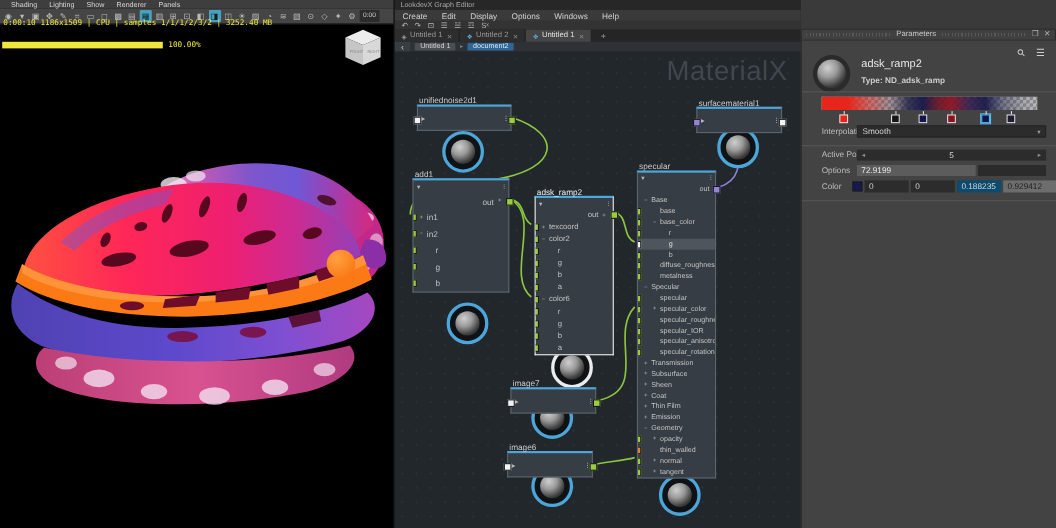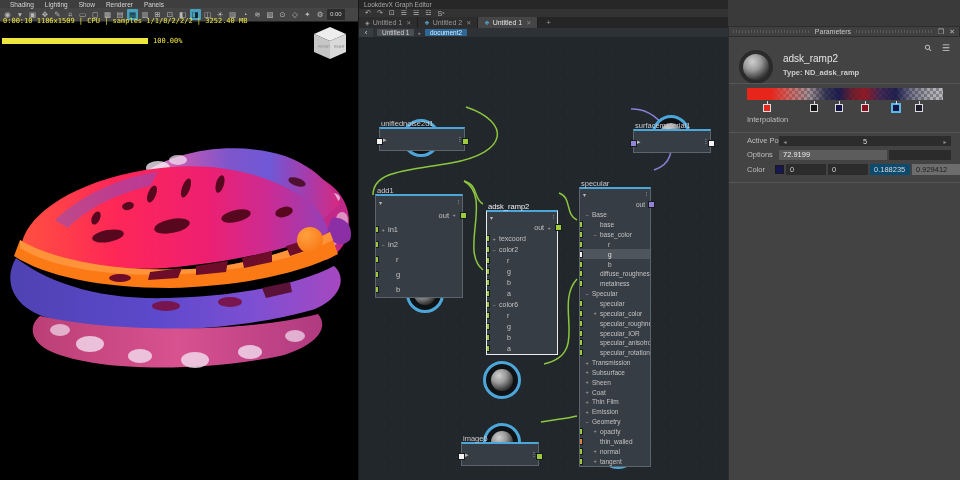--- a/index.html
+++ b/index.html
@@ -34,21 +34,21 @@
   .back{width:14px;align-self:stretch;display:flex;align-items:center;justify-content:center;background:#383d42;font-size:8px;color:#cfcfcf;}
   .chip{padding:0 5px;height:7px;line-height:7px;background:#4a4f54;border-radius:1px;color:#d5d5d5;}
   .chip.cur{background:#2e6795;color:#d9ecfa;}
   .crumb-sep{color:#8a8a8a;font-size:5px;}
   .g-canvas{position:absolute;left:0;top:47px;right:0;bottom:0;overflow:hidden;background-color:#22272c;background-image:radial-gradient(#2d333b 0.8px,transparent 1px);background-size:13px 13px;}
   .watermark{position:absolute;right:12px;top:4px;font-size:25px;color:#41474d;letter-spacing:.5px;}
   .wires{position:absolute;left:0;top:0;width:100%;height:100%;z-index:0;}
   path.wire{fill:none;stroke-width:1.5px;}
   .wire.green{stroke:#8dc63f;}
   .wire.purple{stroke:#8b7fd6;}
-  .gnode{position:absolute;background:#373d44;border:1px solid #5c646c;border-top:2.5px solid var(--accent,#4da6d9);box-sizing:border-box;z-index:2;font-size:7px;color:#c3c3c3;margin-top:32px;}
+  .gnode{position:absolute;background:#373d44;border:1px solid #5c646c;border-top:2.5px solid var(--accent,#4da6d9);box-sizing:border-box;z-index:2;font-size:7px;color:#c3c3c3;}
   .gnode.selected{border-color:#ececec;border-top-color:var(--accent,#4da6d9);}
   .gnode.compact{height:24px;}
   .ntitle{position:absolute;top:-10px;left:1px;font-size:7.5px;color:#c9c9c9;white-space:nowrap;}
   .gnode.selected .ntitle{color:#f0f0f0;}
   .nhead{display:flex;justify-content:space-between;align-items:center;padding:0 3px;height:10px;color:#b9b9b9;font-size:6px;}
   .gnode.compact .nhead{height:100%;font-size:7px;}
   .nrow{position:relative;display:flex;align-items:center;gap:2px;white-space:nowrap;overflow:hidden;}
   .nrow.out{justify-content:flex-end;padding-right:5px;overflow:visible;}
   .nrow.hl{background:#4e555d;color:#e2e2e2;}
   .pfx{width:6px;text-align:center;font-size:5.5px;color:#adadad;flex:0 0 auto;}
@@ -131,21 +131,21 @@
         <span class="ic">▨</span>
         <span class="ic">◔</span>
         <span class="ic">≋</span>
         <span class="ic">▧</span>
         <span class="ic">⊙</span>
         <span class="ic">◇</span>
         <span class="ic">✦</span>
         <span class="ic">⚙</span>
         <span class="ic timer">0:00</span>
       </div>
-    <div class="vp-hud-stats">0:00:10  1186x1509 | CPU | samples 1/1/8/2/2/2 | 3252.40 MB</div>
+    <div class="vp-hud-stats">0:00:10  1186x1509 | CPU | samples 1/1/1/2/3/2 | 3252.40 MB</div>
     <div class="vp-bar"></div>
     <div class="vp-pct">100.00%</div>
 
     <svg class="viewcube" width="38" height="38" viewBox="0 0 38 38">
       <polygon points="19,3 35,10 19,17 3,10" fill="#ededed"></polygon>
       <polygon points="3,10 19,17 19,35 3,28" fill="#c6c6c6"></polygon>
       <polygon points="19,17 35,10 35,28 19,35" fill="#d9d9d9"></polygon>
       <text x="7" y="24" font-size="3.5" fill="#8a8a8a">FRONT</text>
       <text x="23" y="24" font-size="3.5" fill="#8a8a8a">RIGHT</text>
     </svg>
@@ -224,20 +224,28 @@
       <ellipse cx="295" cy="216" rx="10" ry="6" fill="#f2dff0" opacity="0.7"></ellipse>
       <ellipse cx="60" cy="210" rx="10" ry="6" fill="#f2dff0" opacity="0.7"></ellipse>
       <circle cx="310" cy="120" r="13" fill="url(#gBtn)"></circle>
     </svg>
   </section>
 
   <section class="graph">
     <div class="g-titlebar">
       <span>LookdevX Graph Editor</span>
     </div>
+    <div class="g-menubar">
+        <span>Create</span>
+        <span>Edit</span>
+        <span>Display</span>
+        <span>Options</span>
+        <span>Windows</span>
+        <span>Help</span>
+      </div>
     <div class="g-toolbar">
         <span class="dim">↶</span>
         <span class="dim">↷</span>
         <span>⊡</span>
         <span>☰</span>
         <span>☱</span>
         <span>☲</span>
         <span>Sˣ</span>
       </div>
     <div class="g-tabs">
@@ -258,20 +266,21 @@
         </div>
         <div class="newtab">+</div>
       </div>
     <div class="g-crumbs">
       <span class="back">‹</span>
       <span class="chip">Untitled 1</span>
       <span class="crumb-sep">▸</span>
       <span class="chip cur">document2</span>
     </div>
     <div class="g-canvas">
+      <div class="watermark">MaterialX</div>
       <svg class="wires">
           <path d="M107,60 C152,75 150,106 92,116 C46,124 14,124 14,148" class="wire green"></path>
           <path d="M105,134 C120,138 114,152 124,157" class="wire green"></path>
           <path d="M105,134 C134,150 100,204 124,223" class="wire green"></path>
           <path d="M200,146 C213,150 206,168 218,173" class="wire green"></path>
           <path d="M295,123 C330,112 306,60 272,62" class="wire purple"></path>
           <path d="M185,317 C232,307 194,258 218,232" class="wire green"></path>
           <path d="M182,375 C198,372 206,372 218,369" class="wire green"></path>
         </svg>
     <div class="nsphere" style="left: 43px; top: 72px;">
@@ -538,20 +547,29 @@
           <div class="ntitle">surfacematerial1</div>
           <div class="nhead">
             <span>▸</span>
             <span>⁝</span>
           </div>
           <span class="p pL pc-purple"></span>
           <span class="p pR pc-white"></span>
         </div>
         <div class="nsphere" style="left: 124px; top: 314px;">
           <div class="ball"></div>
+        </div>
+        <div class="gnode compact" style="left: 105px; top: 305px; width: 78px;">
+          <div class="ntitle">image7</div>
+          <div class="nhead">
+            <span>▸</span>
+            <span>⁝</span>
+          </div>
+          <span class="p pL pc-white"></span>
+          <span class="p pR pc-green"></span>
         </div>
         <div class="nsphere" style="left: 124px; top: 376px;">
           <div class="ball"></div>
         </div>
         <div class="gnode compact" style="left: 102px; top: 363px; width: 78px;">
           <div class="ntitle">image6</div>
           <div class="nhead">
             <span>▸</span>
             <span>⁝</span>
           </div>
@@ -587,20 +605,24 @@
       <div class="stops">
           <span class="stop" style="left: 10%; background: rgb(232, 37, 26);"></span>
           <span class="stop" style="left: 34%; background: rgb(22, 22, 22);"></span>
           <span class="stop" style="left: 47%; background: rgb(21, 21, 74);"></span>
           <span class="stop" style="left: 60%; background: rgb(140, 18, 32);"></span>
           <span class="stop sel" style="left: 76%; background: rgb(20, 20, 70);"></span>
           <span class="stop" style="left: 88%; background: rgb(30, 30, 48);"></span>
         </div>
 
       <div class="prow-lbl" style="top:77px">Interpolation</div>
+      <div class="select">
+        <span>Smooth</span>
+        <span class="caret">▾</span>
+      </div>
       <div class="phr" style="top:95px"></div>
 
       <div class="prow-lbl" style="top:98px">Active Point</div>
       <div class="stepper">
         <span class="arr">◂</span>
         <span class="val">5</span>
         <span class="arr">▸</span>
       </div>
 
       <div class="prow-lbl" style="top:112px">Options</div>

